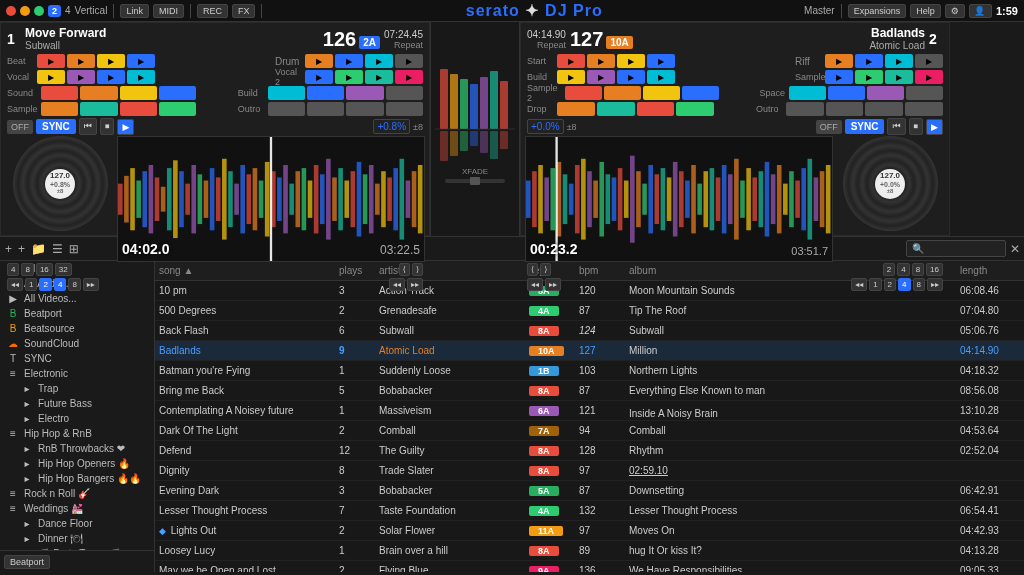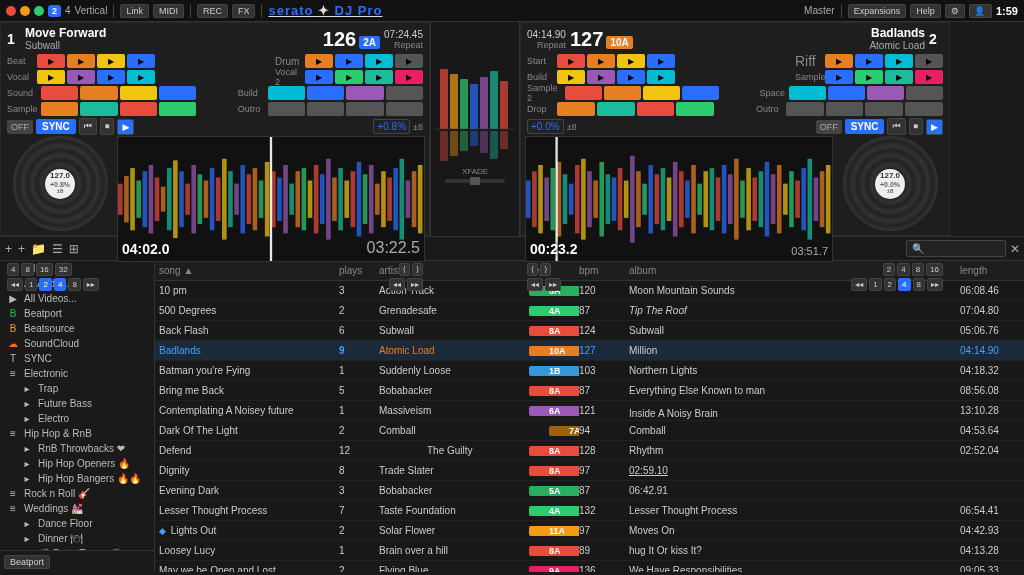--- a/index.html
+++ b/index.html
@@ -44,25 +44,25 @@
       color: #ccc;
       font-size: 9px;
       padding: 1px 5px;
       border-radius: 2px;
       border: 1px solid #444;
       cursor: pointer;
     }
     .tb-sep { width: 1px; height: 14px; background: #444; margin: 0 2px; }
     .tb-logo {
       flex: 1;
-      font-size: 13px;
+      text-align: center;
+      font-size: 16px;
       font-weight: bold;
       color: #ddd;
       letter-spacing: 1px;
-      text-decoration: underline;
     }
     .tb-logo span { color: #2a6eff; }
     .tb-right { display: flex; align-items: center; gap: 4px; font-size: 10px; color: #aaa; }
     .tb-time { font-size: 11px; color: #fff; font-weight: bold; }
 
     
     #decks {
       height: 215px;
       display: flex;
       background: #1a1a1a;
@@ -319,33 +319,33 @@
       align-items: center;
       height: 20px;
       font-size: 10px;
       cursor: pointer;
     }
     .track-row.active { background: #1a2a3a; }
     .track-cell { overflow: hidden; text-overflow: ellipsis; white-space: nowrap; color: #ccc; padding-right: 4px; }
 
     .key-badge {
       display: inline-block;
-      padding: 0 20px;
+      padding: 0 9px;
       border-radius: 2px;
       font-size: 9px;
       font-weight: bold;
       color: #fff;
     }
     .k-5a { background: #27ae60; }
     .k-4a { background: #2ecc71; }
     .k-8a { background: #e74c3c; }
     .k-10a { background: #e67e22; }
     .k-1b { background: #3498db; }
     .k-6a { background: #9b59b6; }
-    .k-7a { background: #a16207; margin-left: 20px; }
+    .k-7a { background: #a16207; }
     .k-11a { background: #f39c12; }
     .k-9a { background: #e91e63; }
 
     
     ::-webkit-scrollbar { width: 6px; height: 6px; }
     ::-webkit-scrollbar-track { background: #222; }
     ::-webkit-scrollbar-thumb { background: #444; border-radius: 3px; }
     .range-label { font-size: 9px; color: #888; }
   </style>
 </head>
@@ -527,21 +527,21 @@
             <rect x="184" y="14" width="3" height="52" fill="#1abc9c" opacity="0.8"></rect>
             <rect x="188" y="28" width="3" height="24" fill="#9b59b6" opacity="0.8"></rect>
             <rect x="192" y="22" width="3" height="36" fill="#e67e22" opacity="0.8"></rect>
             <rect x="196" y="18" width="3" height="44" fill="#f1c40f" opacity="0.8"></rect>
           </g>
 
           <line x1="100" y1="0" x2="100" y2="80" stroke="#fff" stroke-width="1.5" opacity="0.9"></line>
         </svg>
         
         <div style="position:absolute;bottom:4px;left:4px;font-size:14px;font-weight:bold;color:#fff;text-shadow:0 0 4px rgba(0,0,0,0.8);">04:02.0</div>
-        <div style="position:absolute;bottom:4px;right:4px;font-size:16px;color:#aaa;">03:22.5</div>
+        <div style="position:absolute;bottom:4px;right:4px;font-size:12px;color:#aaa;">03:22.5</div>
       </div>
     </div>
 
     <div class="loop-row">
       <button class="loop-btn">4</button>
       <button class="loop-btn">8</button>
       <button class="loop-btn">16</button>
       <button class="loop-btn">32</button>
       <span style="flex:1;"></span>
       <button class="loop-btn">⟨</button>
@@ -608,21 +608,21 @@
       <span class="deck-num">2</span>
     </div>
 
     <div style="display:flex;padding:1px 4px;gap:2px;height:16px;align-items:center;">
       <span style="font-size:9px;color:#888;width:28px;">Start</span>
       <button class="cue-btn cue-red">▶</button>
       <button class="cue-btn cue-orange">▶</button>
       <button class="cue-btn cue-yellow">▶</button>
       <button class="cue-btn cue-blue">▶</button>
       <span style="flex:1;"></span>
-      <span style="font-size:14px;color:#888;width:28px;">Riff</span>
+      <span style="font-size:10px;color:#888;width:28px;">Riff</span>
       <button class="cue-btn cue-orange">▶</button>
       <button class="cue-btn cue-blue">▶</button>
       <button class="cue-btn cue-cyan">▶</button>
       <button class="cue-btn cue-gray">▶</button>
     </div>
     <div style="display:flex;padding:1px 4px;gap:2px;height:16px;align-items:center;">
       <span style="font-size:9px;color:#888;width:28px;">Build</span>
       <button class="cue-btn cue-yellow">▶</button>
       <button class="cue-btn cue-purple">▶</button>
       <button class="cue-btn cue-blue">▶</button>
@@ -898,32 +898,32 @@
   </div>
         <div class="track-row">
     <span class="track-cell" style="color:#ccc;">
       
       500 Degrees
     </span>
     <span class="track-cell" style="color:#ccc;font-weight:normal">2</span>
     <span class="track-cell" style="color:#ccc;">Grenadesafe</span>
     <span class="track-cell"><span class="key-badge k-4a">4A</span></span>
     <span class="track-cell" style="color:#ccc;">87</span>
-    <span class="track-cell" style="color:#ccc;font-style:italic;">Tip The Roof</span>
+    <span class="track-cell" style="color:#ccc;">Tip The Roof</span>
     <span class="track-cell" style="color:#ccc;">07:04.80</span>
   </div>
         <div class="track-row">
     <span class="track-cell" style="color:#ccc;">
       
       Back Flash
     </span>
     <span class="track-cell" style="color:#ccc;font-weight:normal">6</span>
     <span class="track-cell" style="color:#ccc;">Subwall</span>
     <span class="track-cell"><span class="key-badge k-8a">8A</span></span>
-    <span class="track-cell" style="color:#ccc;">124</span>
+    <span class="track-cell" style="color:#ccc;font-style:italic;">124</span>
     <span class="track-cell" style="color:#ccc;">Subwall</span>
     <span class="track-cell" style="color:#ccc;">05:06.76</span>
   </div>
         <div class="track-row active">
     <span class="track-cell" style="color:#4a9eff;">
       
       Badlands
     </span>
     <span class="track-cell" style="color:#4a9eff;font-weight:bold">9</span>
     <span class="track-cell" style="color:#e67e22;">Atomic Load</span>
@@ -979,21 +979,21 @@
     <span class="track-cell" style="color:#ccc;">94</span>
     <span class="track-cell" style="color:#ccc;">Comball</span>
     <span class="track-cell" style="color:#ccc;">04:53.64</span>
   </div>
         <div class="track-row">
     <span class="track-cell" style="color:#ccc;">
       
       Defend
     </span>
     <span class="track-cell" style="color:#ccc;font-weight:normal">12</span>
-    <span class="track-cell" style="color:#ccc;margin-left:48px;">The Guilty</span>
+    <span class="track-cell" style="color:#ccc;">The Guilty</span>
     <span class="track-cell"><span class="key-badge k-8a">8A</span></span>
     <span class="track-cell" style="color:#ccc;">128</span>
     <span class="track-cell" style="color:#ccc;">Rhythm</span>
     <span class="track-cell" style="color:#ccc;">02:52.04</span>
   </div>
         <div class="track-row">
     <span class="track-cell" style="color:#ccc;">
       
       Dignity
     </span>
@@ -1005,20 +1005,21 @@
   </div>
         <div class="track-row">
     <span class="track-cell" style="color:#ccc;">
       
       Evening Dark
     </span>
     <span class="track-cell" style="color:#ccc;font-weight:normal">3</span>
     <span class="track-cell" style="color:#ccc;">Bobabacker</span>
     <span class="track-cell"><span class="key-badge k-5a">5A</span></span>
     <span class="track-cell" style="color:#ccc;">87</span>
+    <span class="track-cell" style="color:#ccc;">Downsetting</span>
     <span class="track-cell" style="color:#ccc;">06:42.91</span>
   </div>
         <div class="track-row">
     <span class="track-cell" style="color:#ccc;">
       
       Lesser Thought Process
     </span>
     <span class="track-cell" style="color:#ccc;font-weight:normal">7</span>
     <span class="track-cell" style="color:#ccc;">Taste Foundation</span>
     <span class="track-cell"><span class="key-badge k-4a">4A</span></span>

